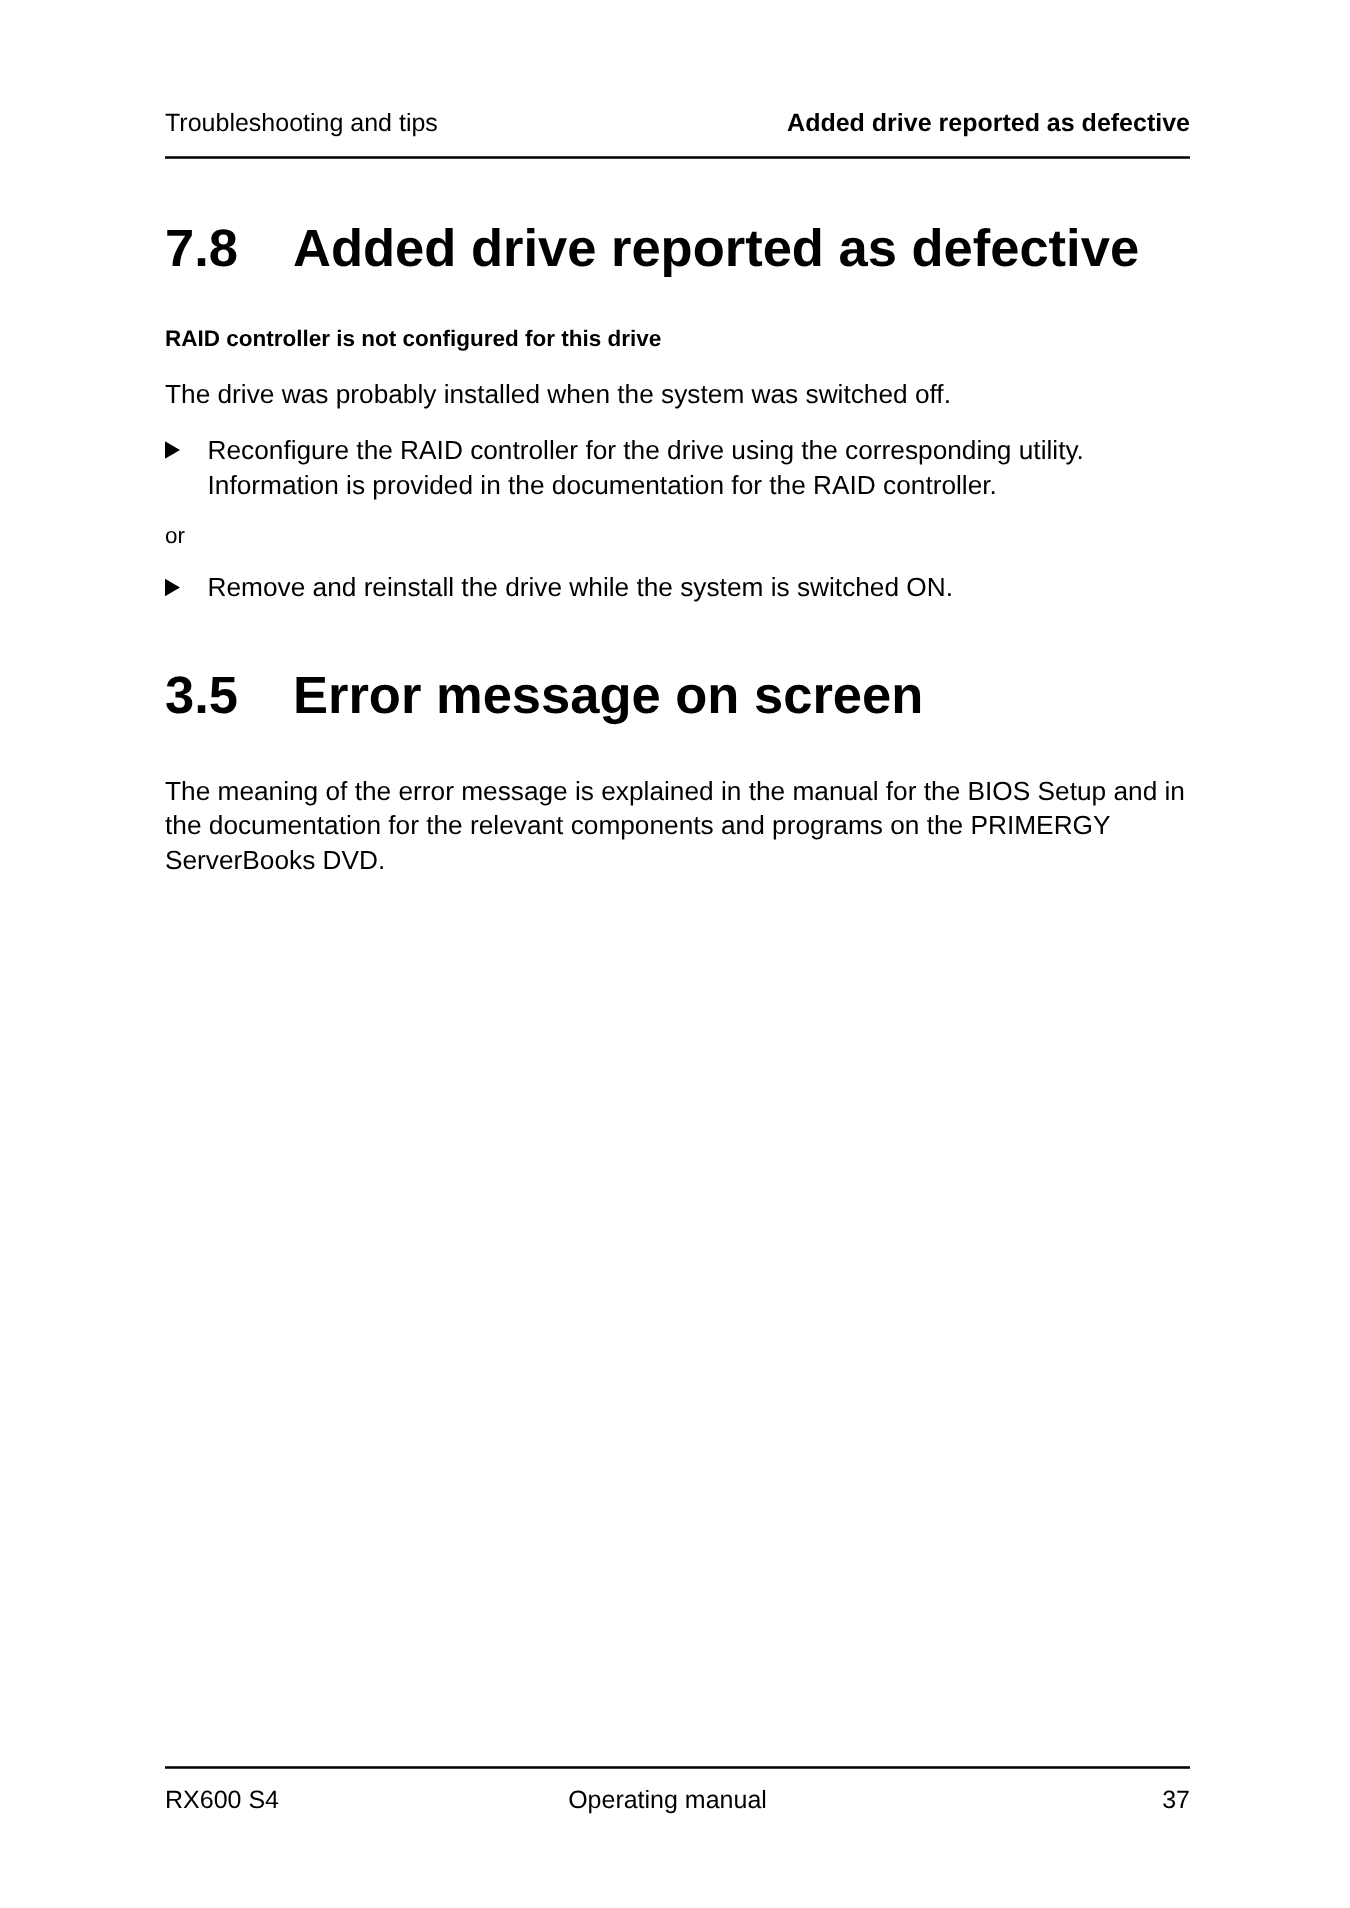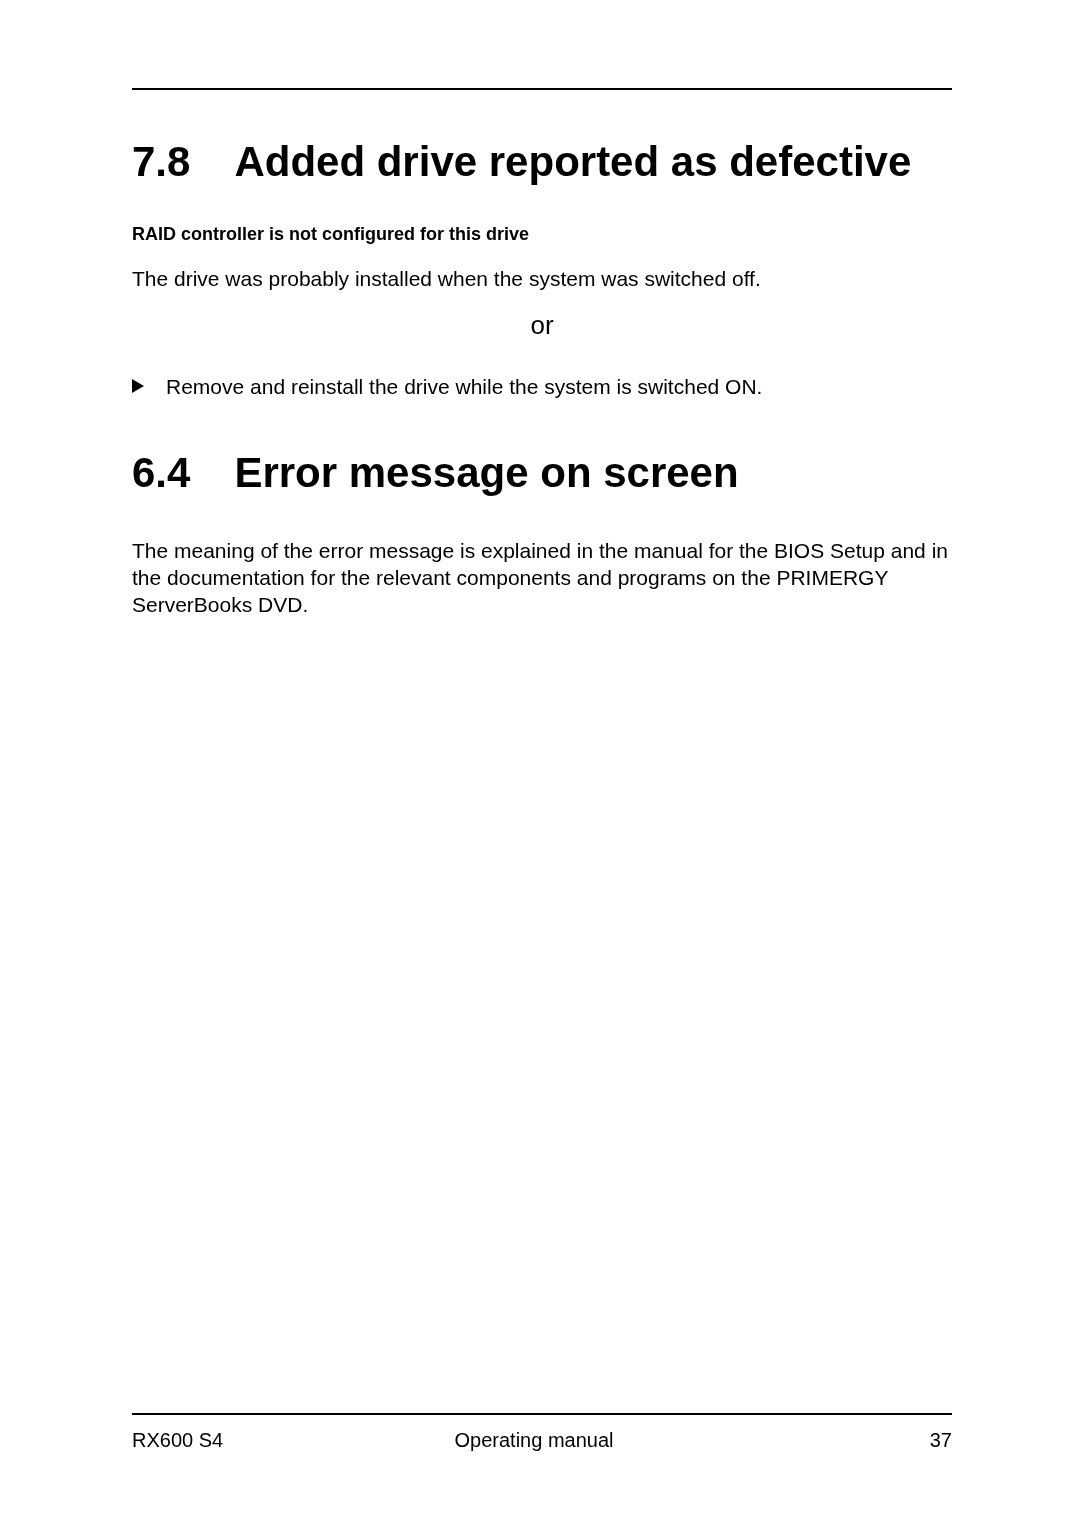--- a/index.html
+++ b/index.html
@@ -52,23 +52,22 @@
       width: 34px;
       flex-shrink: 0;
       padding-top: 6px;
     }
     .bullet-text {
       font-size: 21px;
       line-height: 1.3;
       flex: 1;
     }
     .or-text {
-      font-size: 26px;
-      margin-bottom: 32px;
-      text-align: center;
+      font-size: 18px;
+      margin-bottom: 18px;
     }
     .link-text { color: #0066cc; }
     .section-2 { margin-top: 48px; }
     .section-2 .section-heading { margin-bottom: 40px; }
     .footer {
       position: absolute;
       left: 132px;
       right: 128px;
       bottom: 74px;
     }
@@ -87,48 +86,60 @@
       left: 0;
       right: 16px;
       text-align: center;
     }
     .footer-left, .footer-right { position: relative; z-index: 1; }
   </style>
 </head>
 <body>
 
 <div class="page">
+  <div class="header-row">
+    <span class="header-left">Troubleshooting and tips</span>
+    <span class="header-right">Added drive reported as defective</span>
+  </div>
   <hr class="header-rule">
 
   <div>
     <h2 class="section-heading">
       <span class="section-num">7.8</span><span>Added drive reported as defective</span>
     </h2>
 
     <p class="subheading">RAID controller is not configured for this drive</p>
 
     <p class="body-text">The drive was probably installed when the system was switched off.</p>
 
+    <div class="bullet-row">
+      <span class="bullet-icon">
+        <svg width="14" height="14" viewBox="0 0 14 14">
+            <polygon points="0,0 12,7 0,14" fill="#000"></polygon>
+          </svg>
+      </span>
+      <span class="bullet-text">Reconfigure the RAID controller for the drive using the corresponding utility. Information is provided in the documentation for the RAID controller.</span>
+    </div>
 
     <p class="or-text">or</p>
 
     <div class="bullet-row">
       <span class="bullet-icon">
         <svg width="14" height="14" viewBox="0 0 14 14">
             <polygon points="0,0 12,7 0,14" fill="#000"></polygon>
           </svg>
       </span>
       <span class="bullet-text">Remove and reinstall the drive while the system is switched ON.</span>
     </div>
 
   </div>
 
   <div class="section-2">
     <h2 class="section-heading">
-      <span class="section-num">6.4</span><span>Error message on screen</span>
+      <span class="section-num">3.5</span><span>Error message on screen</span>
     </h2>
     <p class="body-text">The meaning of the error message is explained in the manual for the BIOS Setup and in the documentation for the relevant components and programs on the PRIMERGY ServerBooks DVD.</p>
   </div>
 </div>
 
 <div class="footer">
   <hr class="footer-rule">
   <div class="footer-row">
     <span class="footer-center">Operating manual</span>
     <span class="footer-left">RX600 S4</span>

